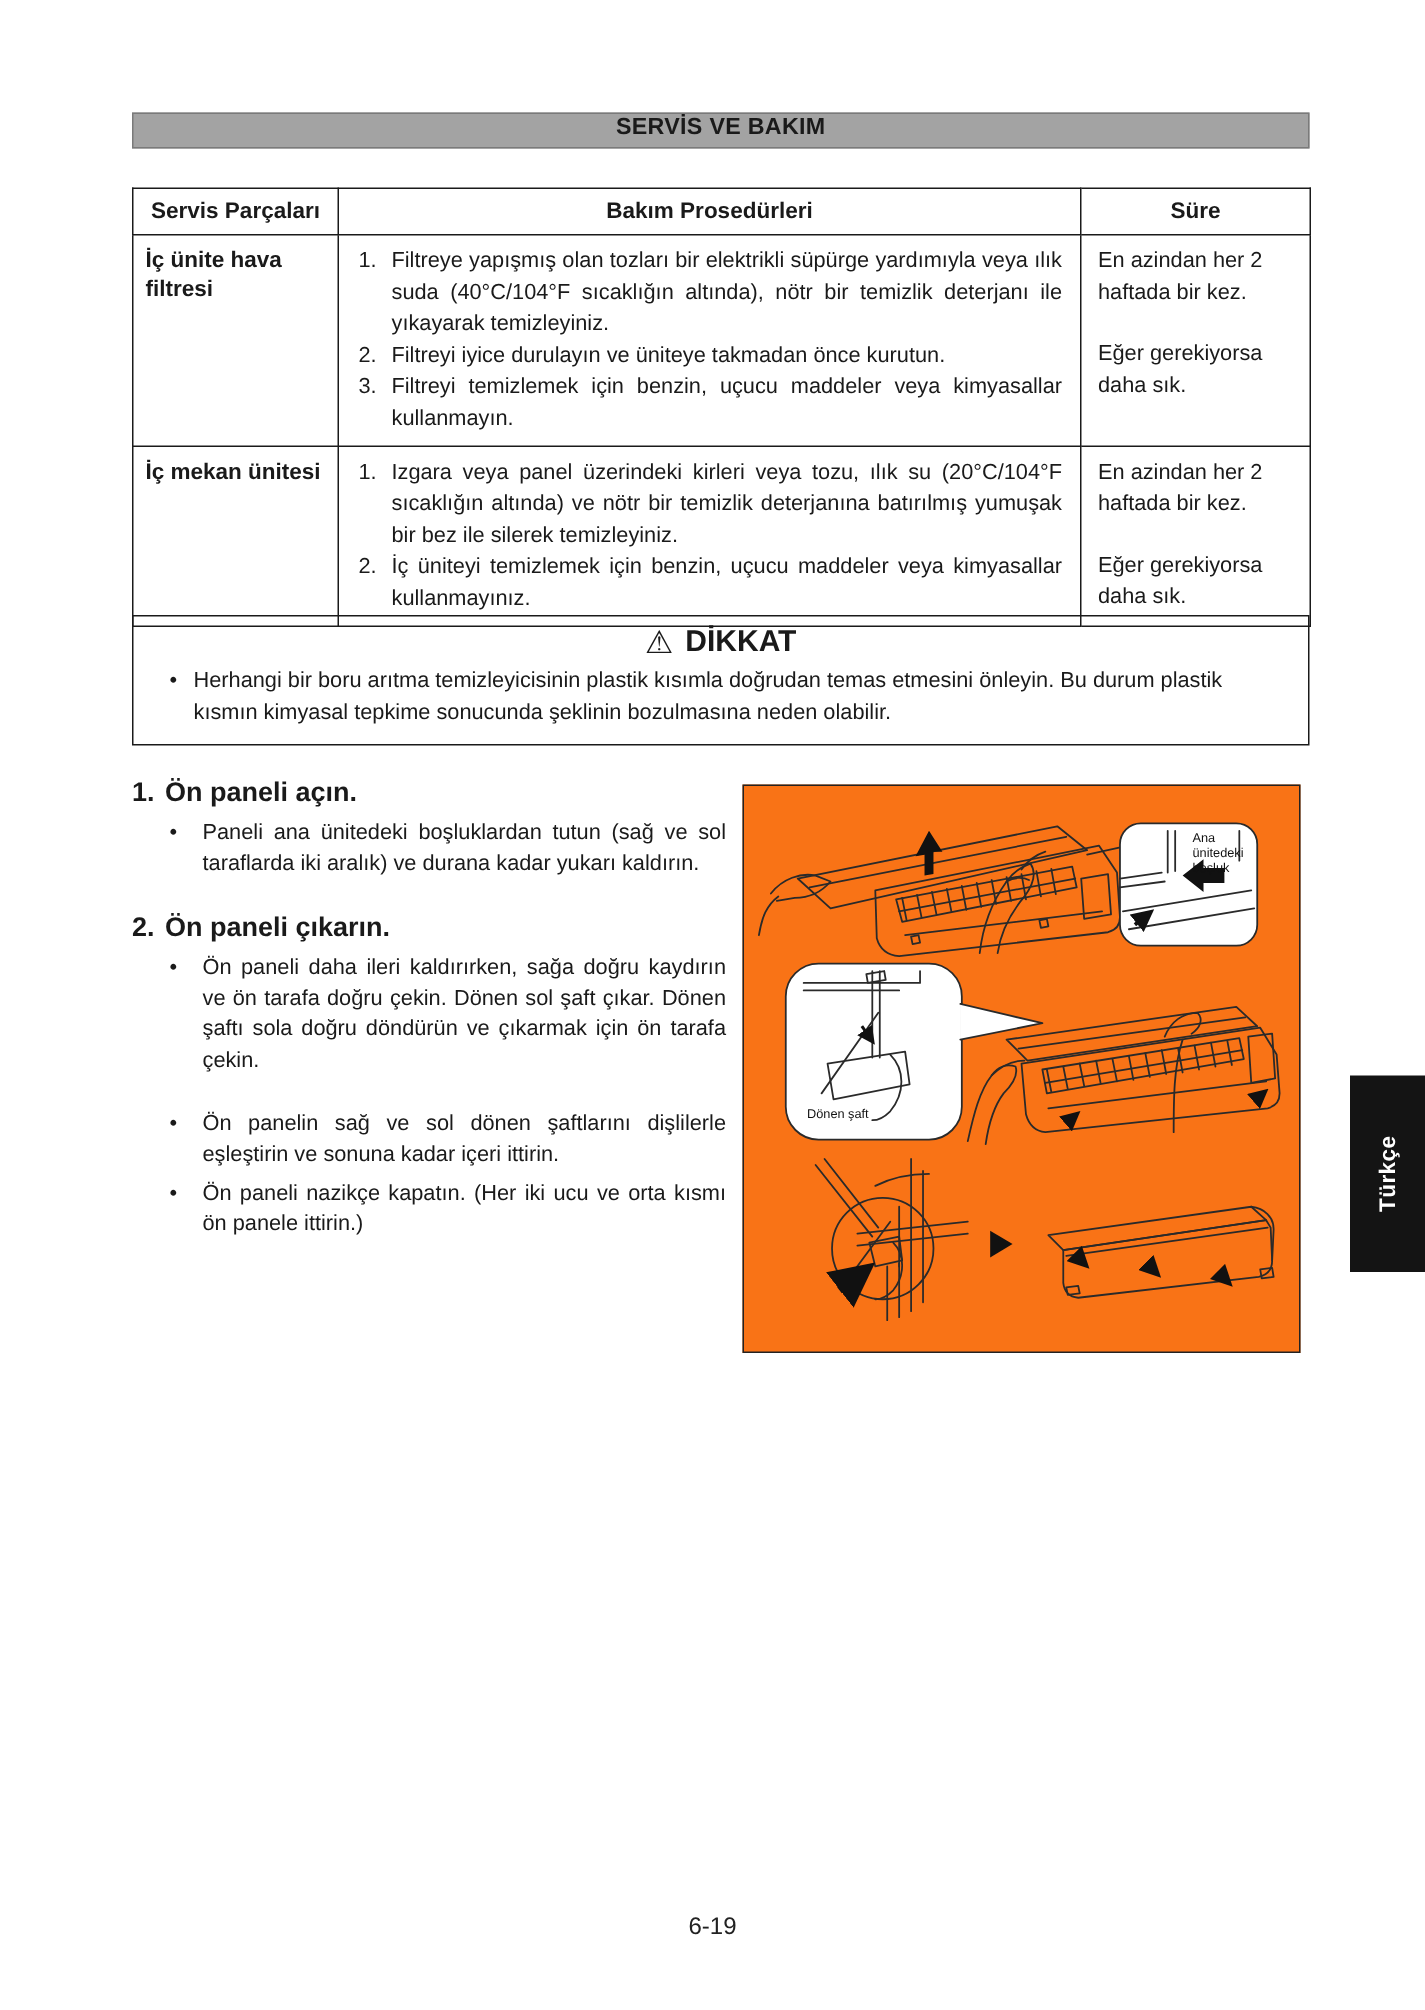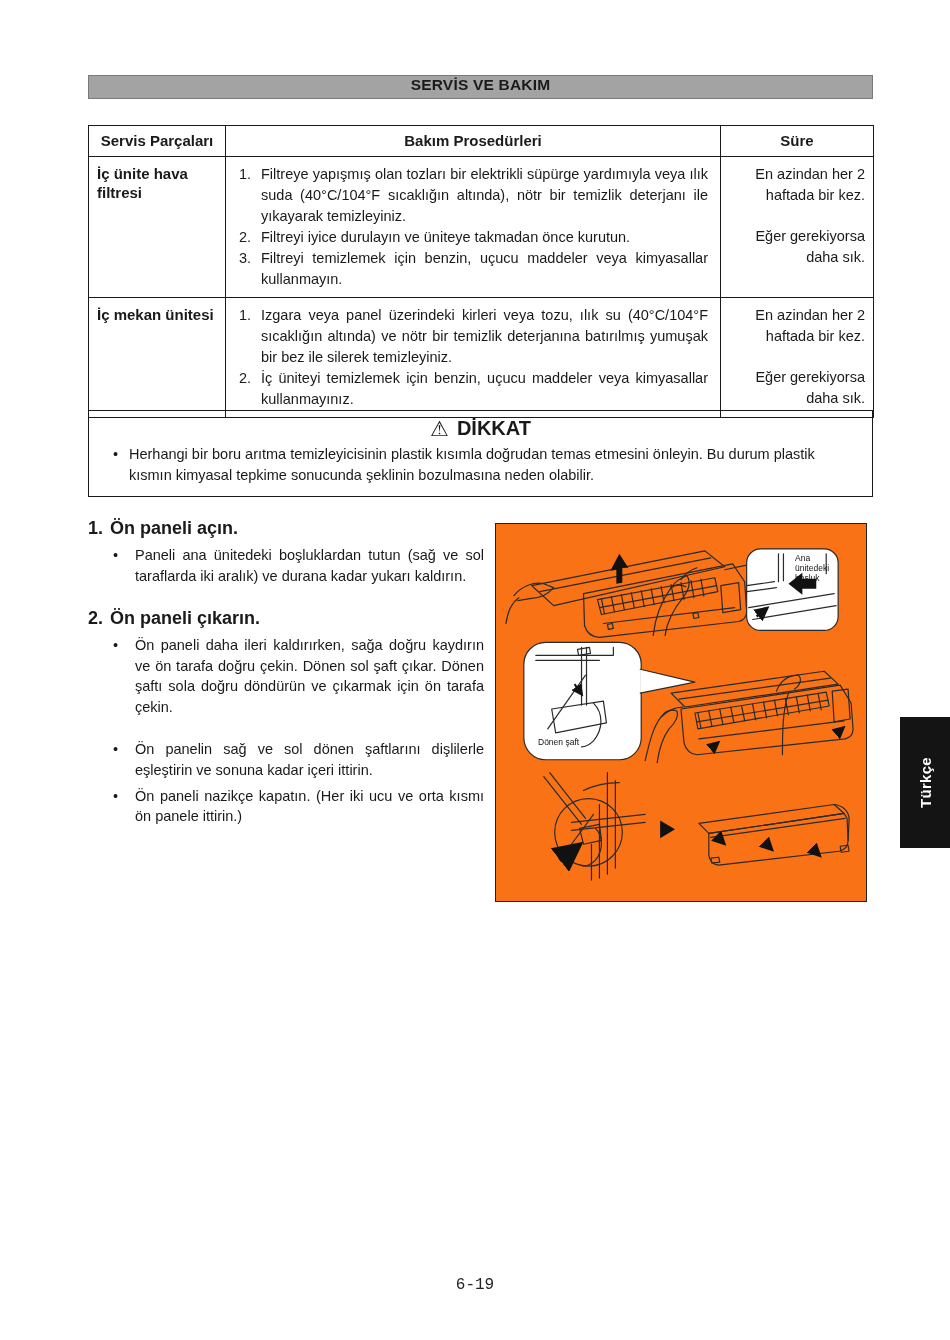--- a/index.html
+++ b/index.html
@@ -24,21 +24,21 @@
   }
   .svc-table th, .svc-table td { border:1.2px solid #1a1a1a; vertical-align:top; }
   .svc-table th { font-size:15px; font-weight:bold; padding:4px 4px; text-align:center; }
   .col-part { width:137px; } .col-proc { width:495px; } .col-freq { width:153px; }
   td.part-cell { font-weight:bold; font-size:15px; padding:7px 6px 7px 8px; line-height:1.3; }
   td.proc-cell { padding:7px 12px 7px 12px; }
   td.freq-cell { padding:7px 8px 7px 11px; }
   ol.proc { list-style:none; margin:0; padding:0; counter-reset:item; }
   ol.proc li { counter-increment:item; position:relative; padding-left:23px; text-align:justify; }
   ol.proc li::before { content:counter(item) "."; position:absolute; left:1px; }
-  .freq-cell p { margin:0;text-align:right; }
+  .freq-cell p { margin:0; }
   .freq-cell p + p { margin-top:20px; }
   
   .caution {
     position:absolute; left:88px; top:410px; width:785px; height:87px;
     border:1.4px solid #1a1a1a; box-sizing:border-box; padding:6px 16px 8px 16px;
   }
   .caution-title {
     display:flex; align-items:center; justify-content:center; gap:8px;
     font-weight:bold; font-size:20px; margin-bottom:4px;
   }
@@ -68,21 +68,21 @@
     position:absolute; left:900px; top:717px; width:50px; height:131px;
     background:#141414; display:flex; align-items:center; justify-content:center;
   }
   .lang-tab span {
     color:#fff; font-weight:bold; font-size:15px; white-space:nowrap;
     transform:rotate(-90deg); letter-spacing:0.3px;
   }
   
   .page-number {
     position:absolute; left:0; top:1276px; width:950px; text-align:center;
-    font-family:Liberation Mono, monospace; font-size:16px; color:#222;
+    font-family:Liberation Sans, sans-serif; font-size:16px; color:#222;
   }
 </style>
 </head>
 <body>
 
 <div class="page">
 
   <div class="header-bar">
     <span>SERVİS VE BAKIM</span>
   </div>
@@ -112,21 +112,21 @@
         </td>
         <td class="freq-cell">
           <p>En azindan her 2 haftada bir kez.</p>
           <p>Eğer gerekiyorsa daha sık.</p>
         </td>
       </tr>
       <tr>
         <td class="part-cell">İç mekan ünitesi</td>
         <td class="proc-cell">
           <ol class="proc">
-            <li>Izgara veya panel üzerindeki kirleri veya tozu, ılık su (40°C/104°F sıcaklığın altında) ve nötr bir temizlik deterjanına batırılmış yumuşak bir bez ile silerek temizleyiniz.</li>
+            <li>Izgara veya panel üzerindeki kirleri veya tozu, ılık su (20°C/104°F sıcaklığın altında) ve nötr bir temizlik deterjanına batırılmış yumuşak bir bez ile silerek temizleyiniz.</li>
             <li>İç üniteyi temizlemek için benzin, uçucu maddeler veya kimyasallar kullanmayınız.</li>
           </ol>
         </td>
         <td class="freq-cell">
           <p>En azindan her 2 haftada bir kez.</p>
           <p>Eğer gerekiyorsa daha sık.</p>
         </td>
       </tr>
     </tbody>
   </table>

